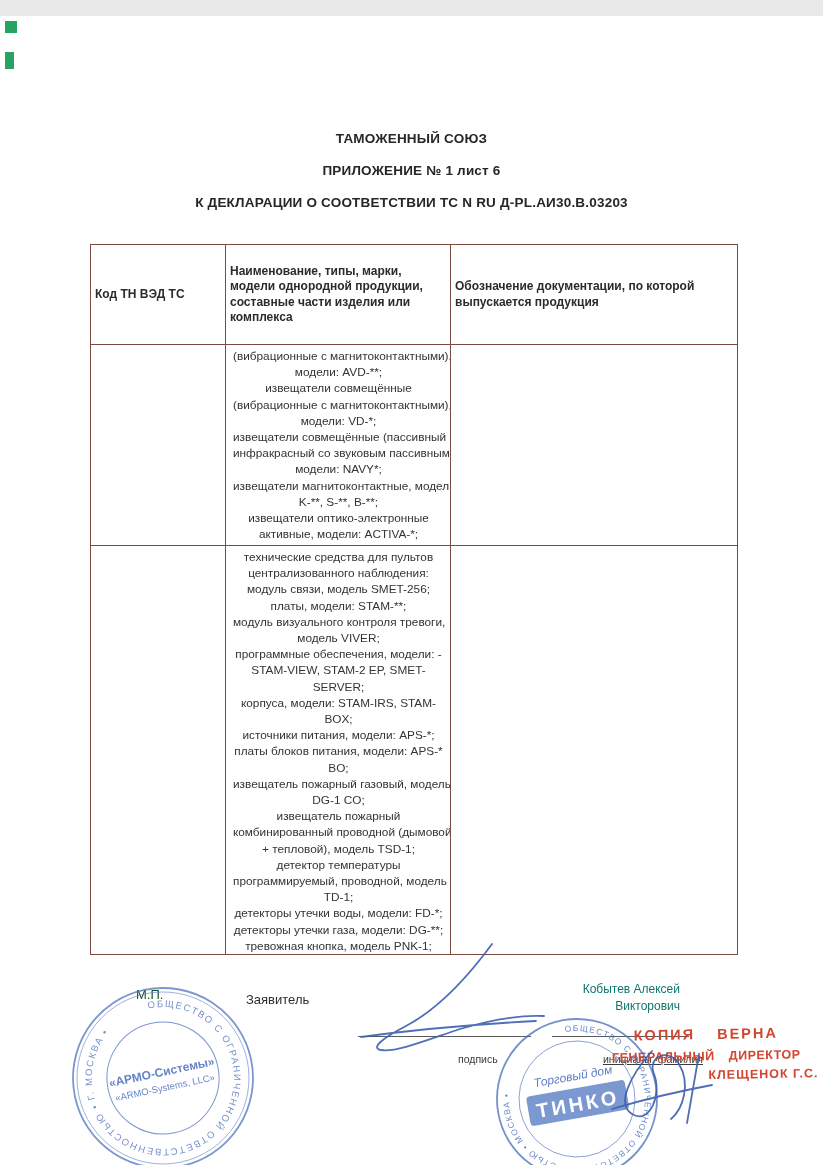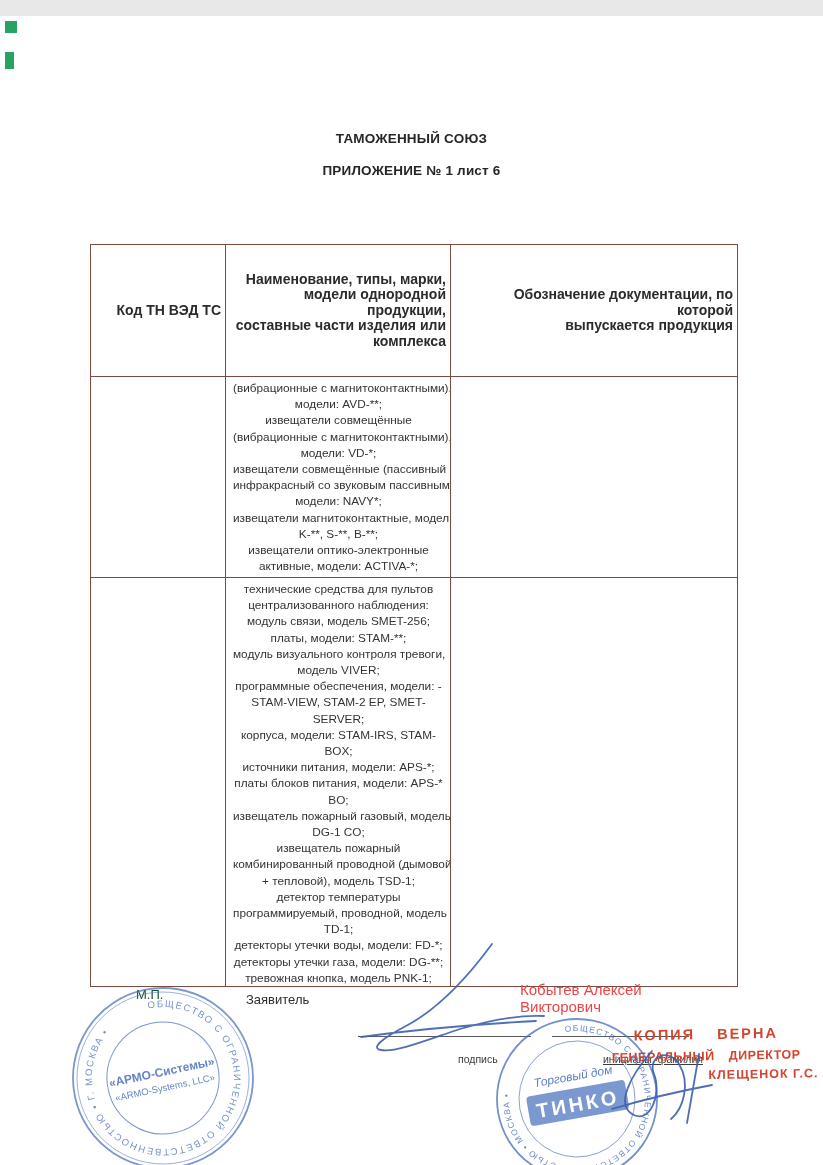--- a/index.html
+++ b/index.html
@@ -17,34 +17,34 @@
   .title { position:absolute; left:0; width:100%; text-align:center;
            font-weight:bold; font-size:13.5px; color:#262626; letter-spacing:0.2px; }
   .t1 { top:115px; }
   .t2 { top:147px; }
   .t3 { top:179px; }
 
   
   .doc-table { position:absolute; left:90px; top:228px; width:647px;
                border-collapse:collapse; table-layout:fixed; }
   .doc-table th, .doc-table td { border:1px solid #7c4a3e; vertical-align:top; overflow:hidden;text-align:center; }
-  .doc-table th { height:95px; vertical-align:middle; text-align:right;
-                  font-size:14px; font-weight:bold; line-height:15.5px;
-                  white-space:pre-line; color:#2b2b2b; padding:18px 4px; }
+  .doc-table th { height:95px; vertical-align:middle; text-align:left;
+                  font-size:12px; font-weight:bold; line-height:15.5px;
+                  white-space:pre-line; color:#2b2b2b; padding:2px 4px; }
   .doc-table td { font-size:11.8px; line-height:16.2px; padding:3px 6px 0 7px;
                   white-space:pre; color:#333333; }
   tr.r1 td { height:197px; }
   tr.r2 td { height:405px; }
   tr.r3 td { height:33px;  }
 
   
   .mp        { position:absolute; left:136px; top:971px; font-size:13px; color:#14532d; }
   .applicant { position:absolute; left:246px; top:976px; font-size:13px; color:#2e2e2e; }
-  .signer    { position:absolute; left:520px; top:965px; width:160px; text-align:left;
-               font-size:15px; line-height:17px; white-space:pre-line; color:#ef4444; }
+  .signer    { position:absolute; left:520px; top:965px; width:160px; text-align:right;
+               font-size:12px; line-height:17px; white-space:pre-line; color:#0f766e; }
   .sig-line  { position:absolute; top:1020px; height:1px; background:#5a5a5a; }
   .line1 { left:358px; width:173px; }
   .line2 { left:552px; width:137px; }
   .sig-caption { position:absolute; top:1037px; font-size:10.5px; color:#3c3c3c;padding-left:37px; }
   .cap1 { left:421px; }
   .cap2 { left:566px;text-decoration:underline; }
 
   
   .verna { position:absolute; left:612px; top:1010px; color:#d2452e; font-weight:bold;
            transform:rotate(-1deg); }
@@ -62,20 +62,21 @@
 </head>
 <body>
 
 <div class="page">
 
   <div class="scan-mark mark1"></div>
   <div class="scan-mark mark2"></div>
 
   <div class="title t1">ТАМОЖЕННЫЙ СОЮЗ</div>
   <div class="title t2">ПРИЛОЖЕНИЕ № 1 лист 6</div>
+  <div class="title t3">К ДЕКЛАРАЦИИ О СООТВЕТСТВИИ ТС N RU Д-PL.АИ30.В.03203</div>
 
   <table class="doc-table">
     <colgroup>
       <col style="width:135px">
       <col style="width:225px">
       <col style="width:287px">
     </colgroup>
     <thead>
       <tr>
         <th>Код ТН ВЭД ТС</th>

